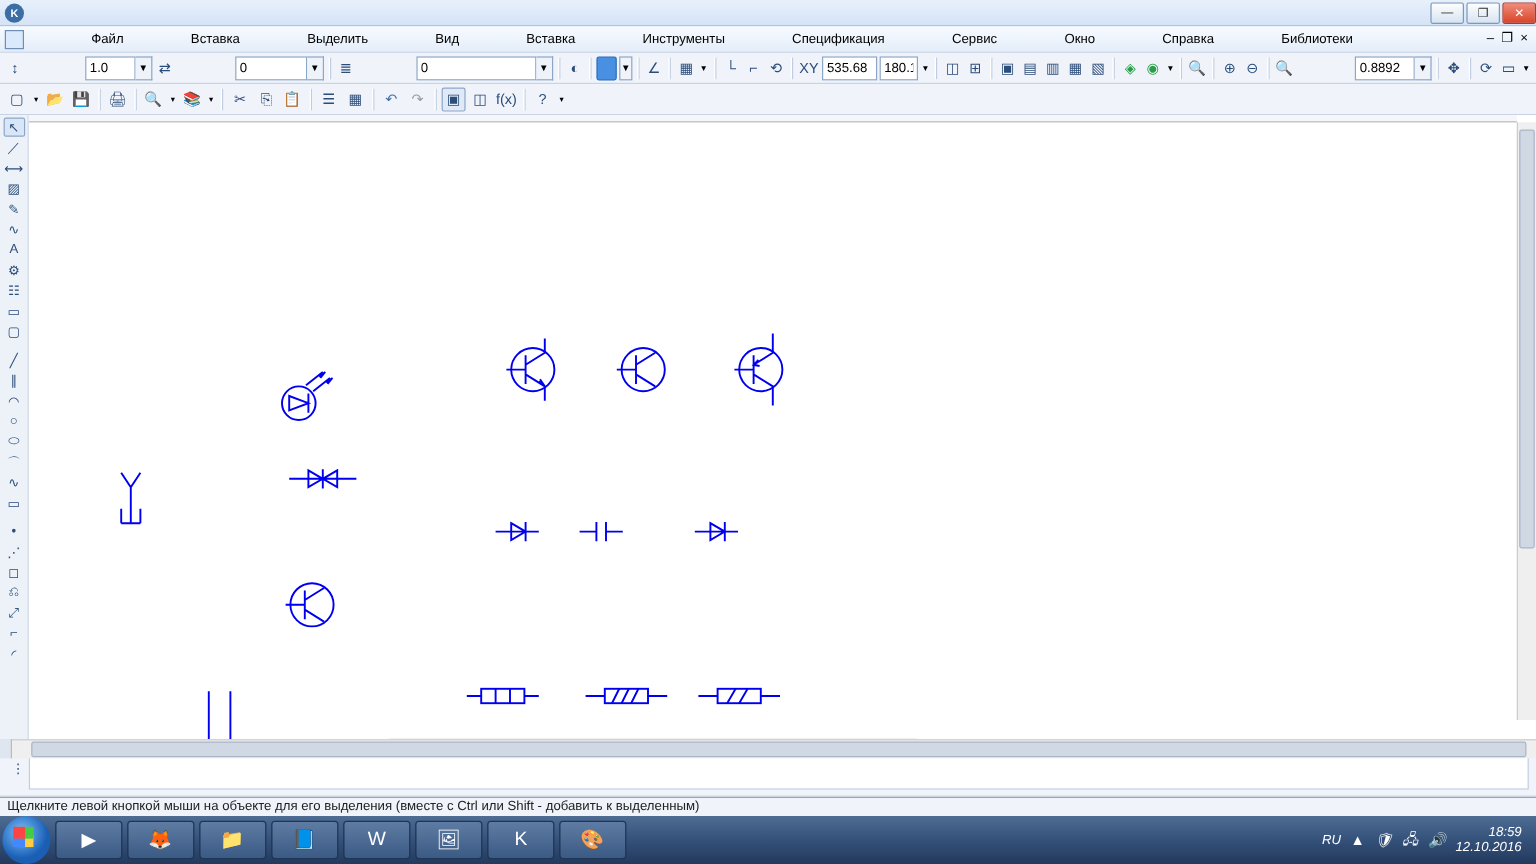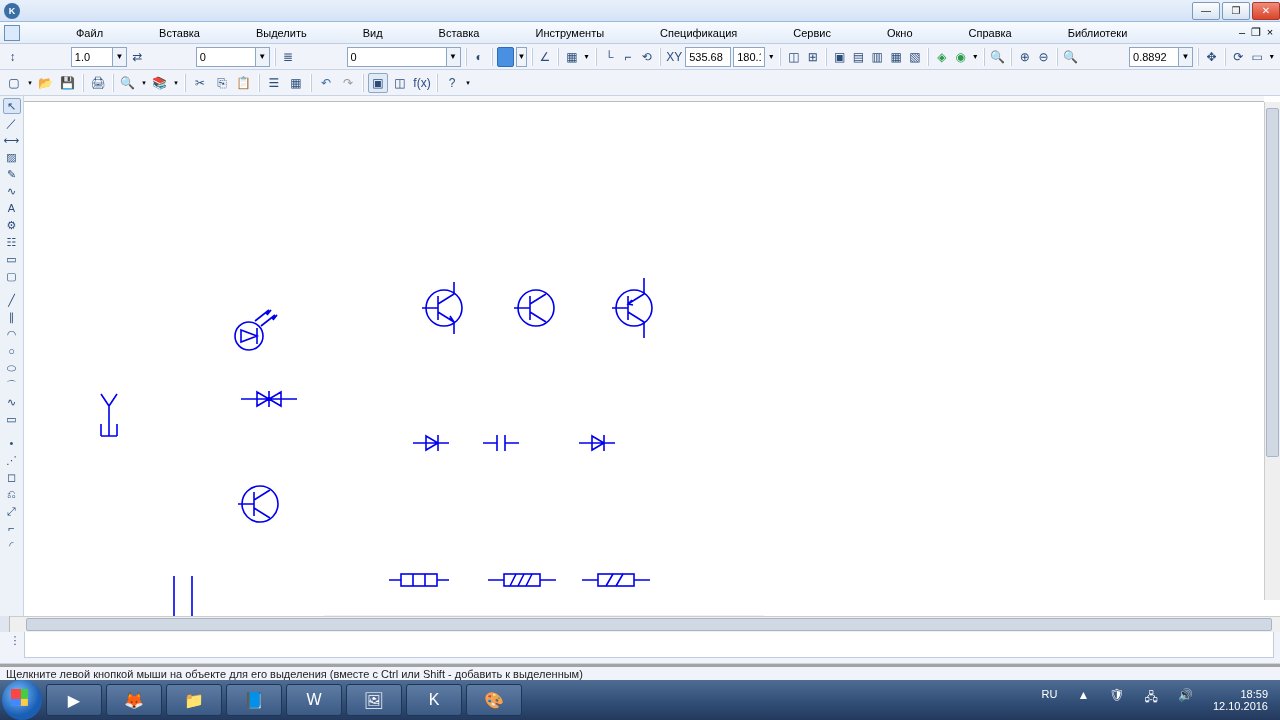--- a/index.html
+++ b/index.html
@@ -44,32 +44,32 @@
 .scroll-h-area { position:absolute;left:24px;right:16px;bottom:0;height:16px;display:flex;}
 .tabbit { width:10px;height:16px;background:#e0e6ef;border-right:1px solid #bbb;}
 .scroll-h { flex:1;background:#efefef;border-top:1px solid #ccc;}
 .scroll-h .thumb { position:absolute;left:16px;right:8px;top:1px;bottom:1px;background:#cfd8e3;border:1px solid #a8b5c7;border-radius:2px;}
 
 
 .prop-panel { height:48px;background:#f0f4fa;border-top:1px solid #c8d4e3;border-bottom:1px solid #c8d4e3;display:flex;align-items:center;padding-left:6px;}
 .prop-panel .inner { flex:1;height:36px;border:1px solid #c0cde0;background:#fff;margin:0 6px 0 0;}
 
 
-.hint-bar { height:16px;background:#f0f4fa;border-top:3px solid #a3a3a3;padding:1px 6px;font-size:11px;color:#222;}
+.hint-bar { height:16px;background:#f0f4fa;border-top:1px solid #a3a3a3;padding:1px 6px;font-size:11px;color:#222;}
 
 
 .taskbar { height:40px;background:linear-gradient(#4f6d93,#34517a,#23395c);display:flex;align-items:center;padding:0 6px 0 0;}
 .start-orb { width:40px;height:40px;background:radial-gradient(circle at 40% 35%,#7cc0ff,#1a5fb4 60%);border-radius:50%;margin-left:2px;position:relative;}
 .start-orb::before { content:""; position:absolute;inset:9px;background:
  linear-gradient(#f44,#f44) 0 0/45% 45% no-repeat,
  linear-gradient(#4c4,#4c4) 55% 0/45% 45% no-repeat,
  linear-gradient(#48f,#48f) 0 55%/45% 45% no-repeat,
  linear-gradient(#fc4,#fc4) 55% 55%/45% 45% no-repeat;}
 .task-btn { width:56px;height:32px;margin-left:4px;border:1px solid #1e3656;border-radius:3px;background:linear-gradient(#5e7ca3,#3b5a84);display:flex;align-items:center;justify-content:center;font-size:16px;color:#fff;}
-.tray { margin-left:auto;display:flex;align-items:flex-start;gap:20px;color:#fff;font-size:11px;padding-right:6px;}
+.tray { margin-left:auto;display:flex;align-items:center;gap:8px;color:#fff;font-size:11px;padding-right:6px;font-style:italic;}
 .tray .lang { font-size:11px;}
 .tray .clock { text-align:right;line-height:12px;}
 .tray-icon { font-size:12px;}
 
 svg { overflow:visible;}
 .el { stroke:#0000ee;stroke-width:1.6;fill:none;}
 </style>
 </head>
 <body>
 

